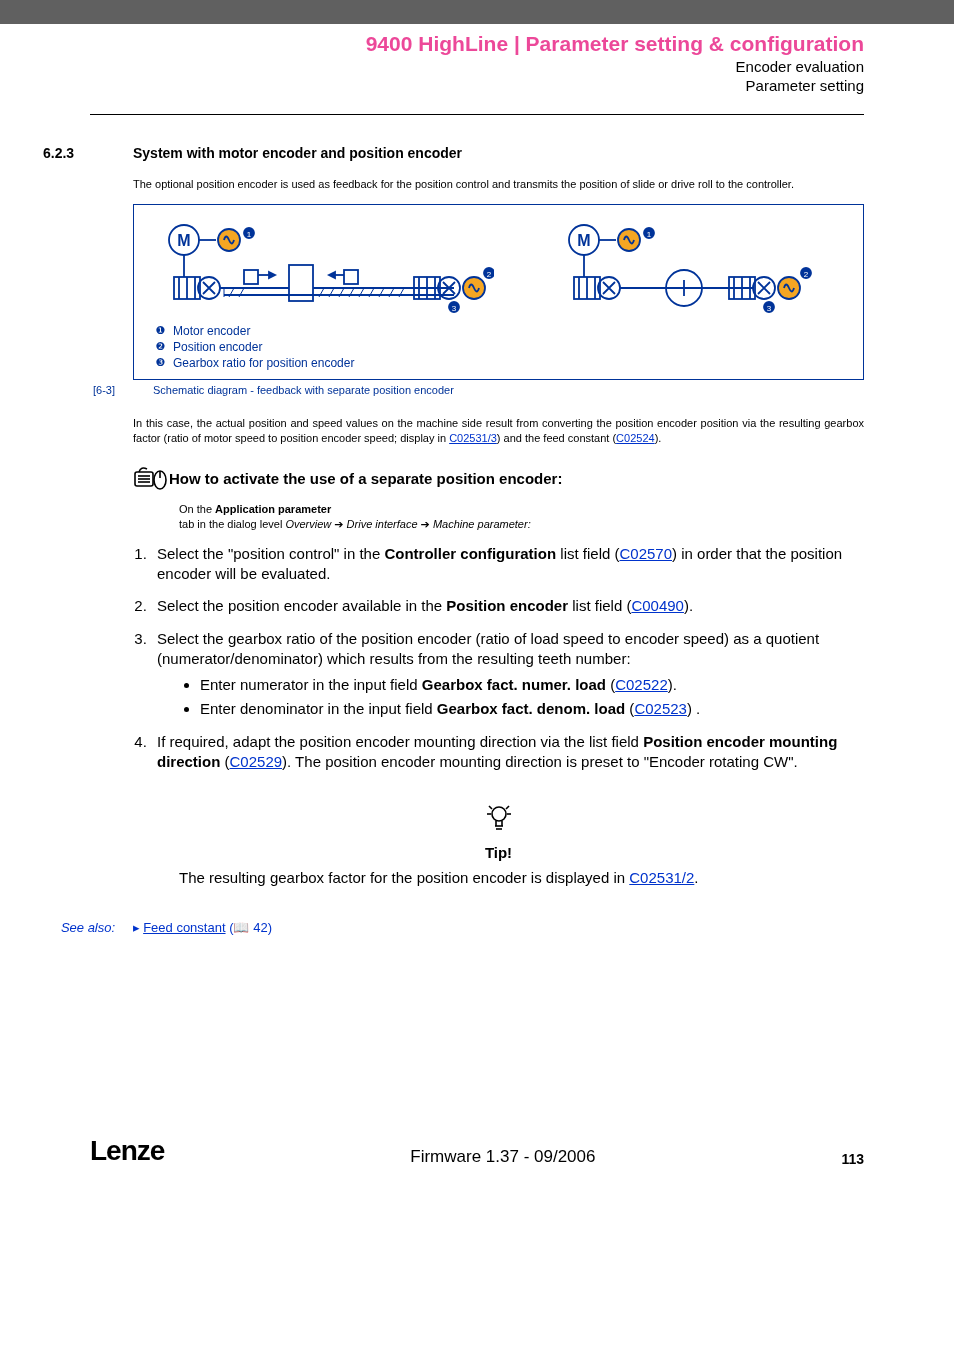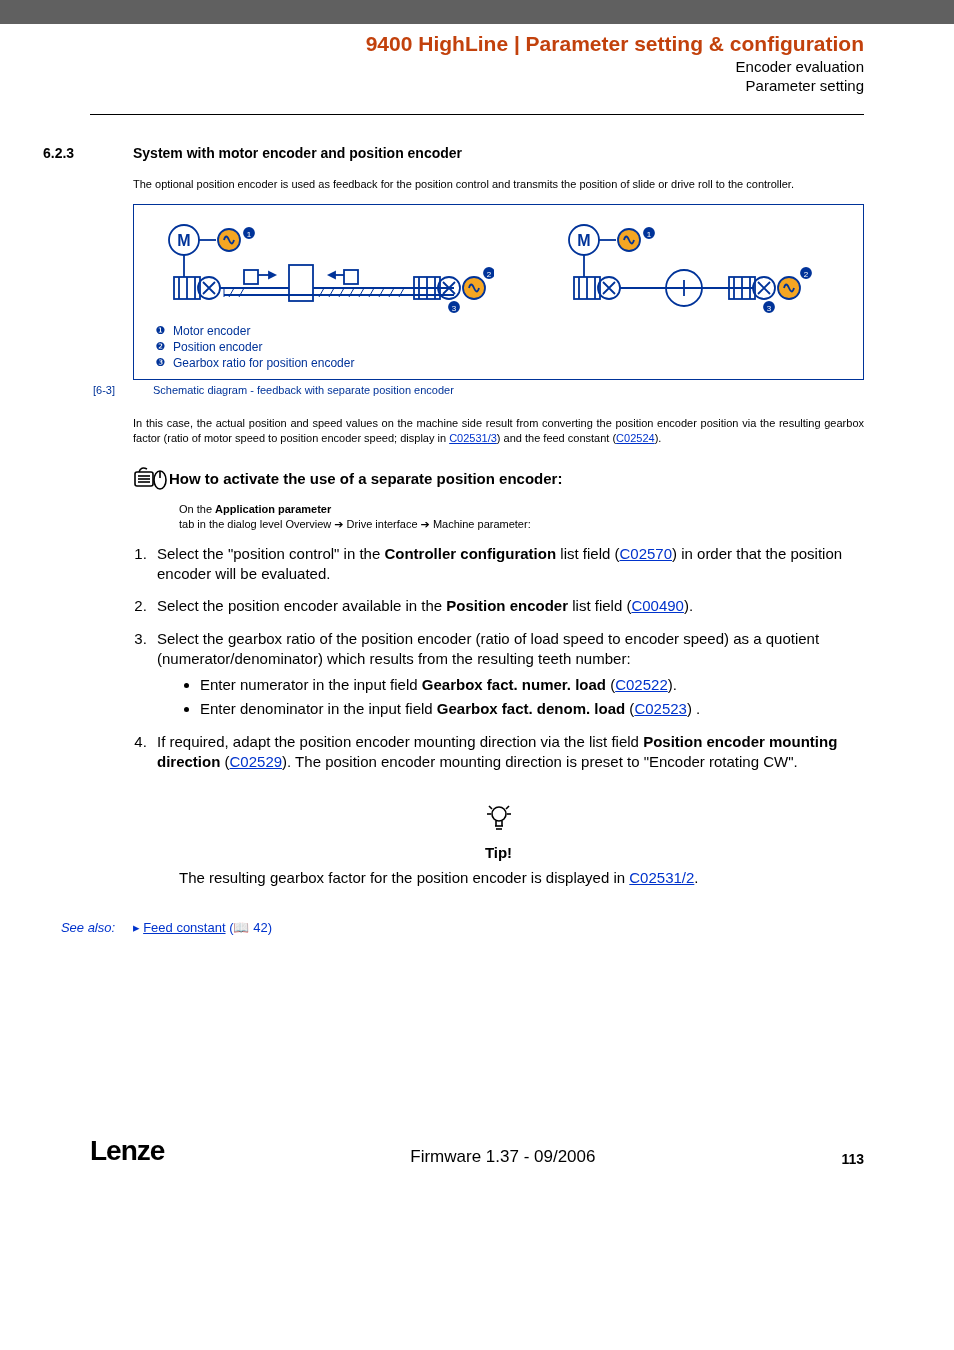--- a/index.html
+++ b/index.html
@@ -14,21 +14,21 @@
     background: #606060;
     height: 24px;
   }
   .header-block {
     padding: 8px 90px 12px 0;
     text-align: right;
   }
   .header-title {
     font-weight: bold;
     font-size: 21px;
-    color: #c2410c;
+    color: #ec4899;
   }
   .header-sub {
     font-size: 15px;
     color: #000;
     margin-top: 2px;
   }
   .header-rule {
     border: none;
     border-top: 1px solid #000;
     margin: 8px 90px 0 90px;
@@ -172,21 +172,21 @@
   .footer-center {
     font-size: 17px;
     color: #000;
     text-align: center;
     flex: 1;
   }
   .page-num {
     font-weight: bold;
     font-size: 14px;
   }
-  .italic { }
+  .italic { font-style: italic; }
   .bold { font-weight: bold; }
   .circled {
     display: inline-block;
     width: 13px;
     text-align: center;
     font-size: 11px;
   }
 </style>
 </head>
 <body>

